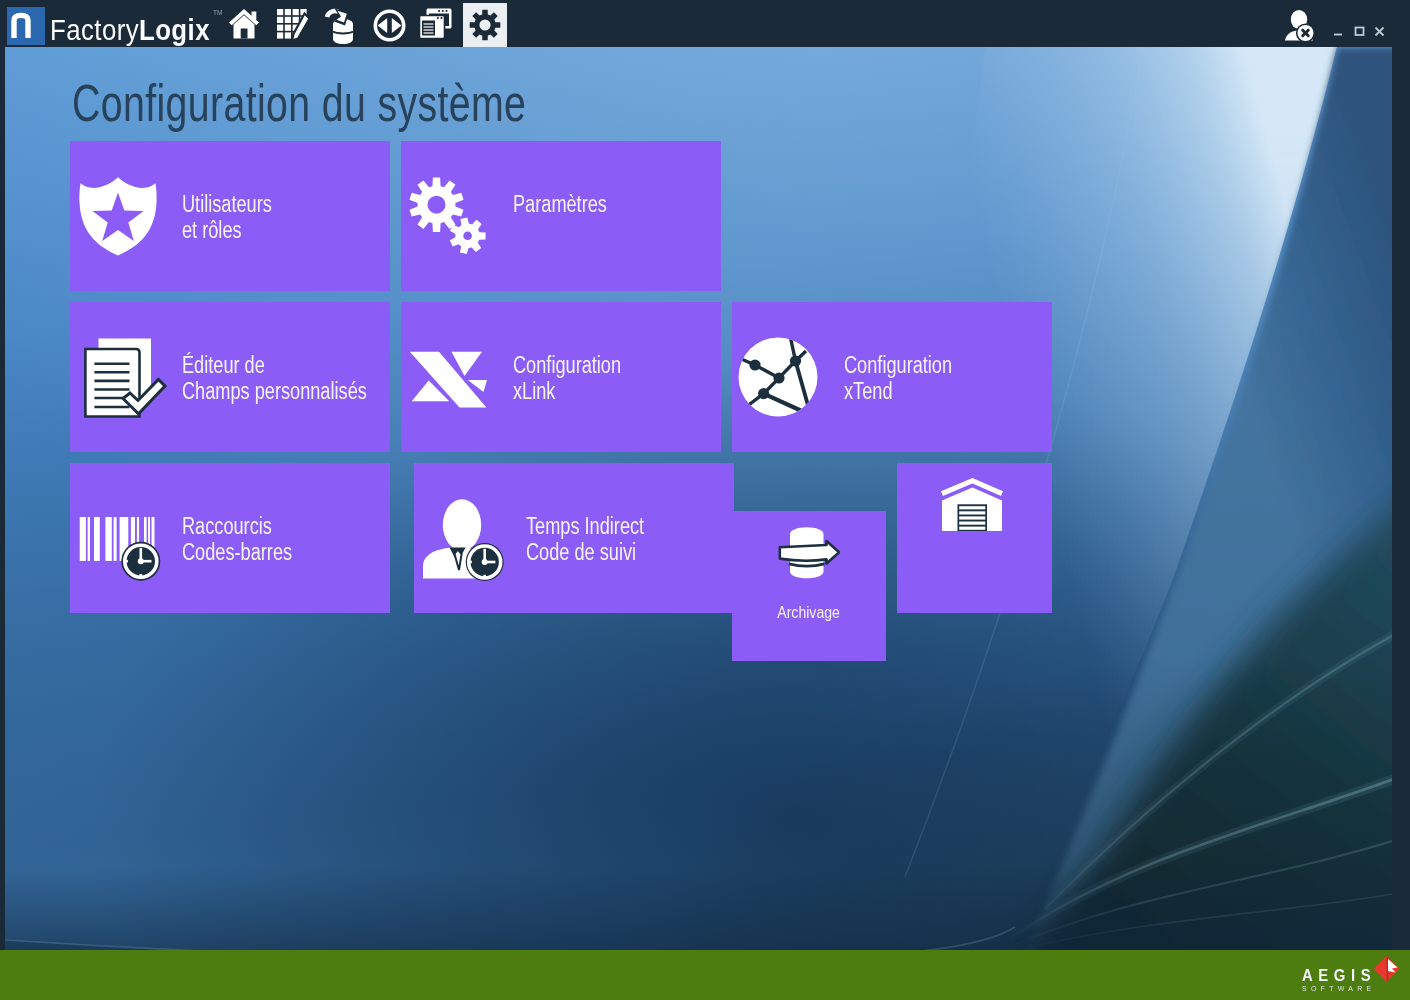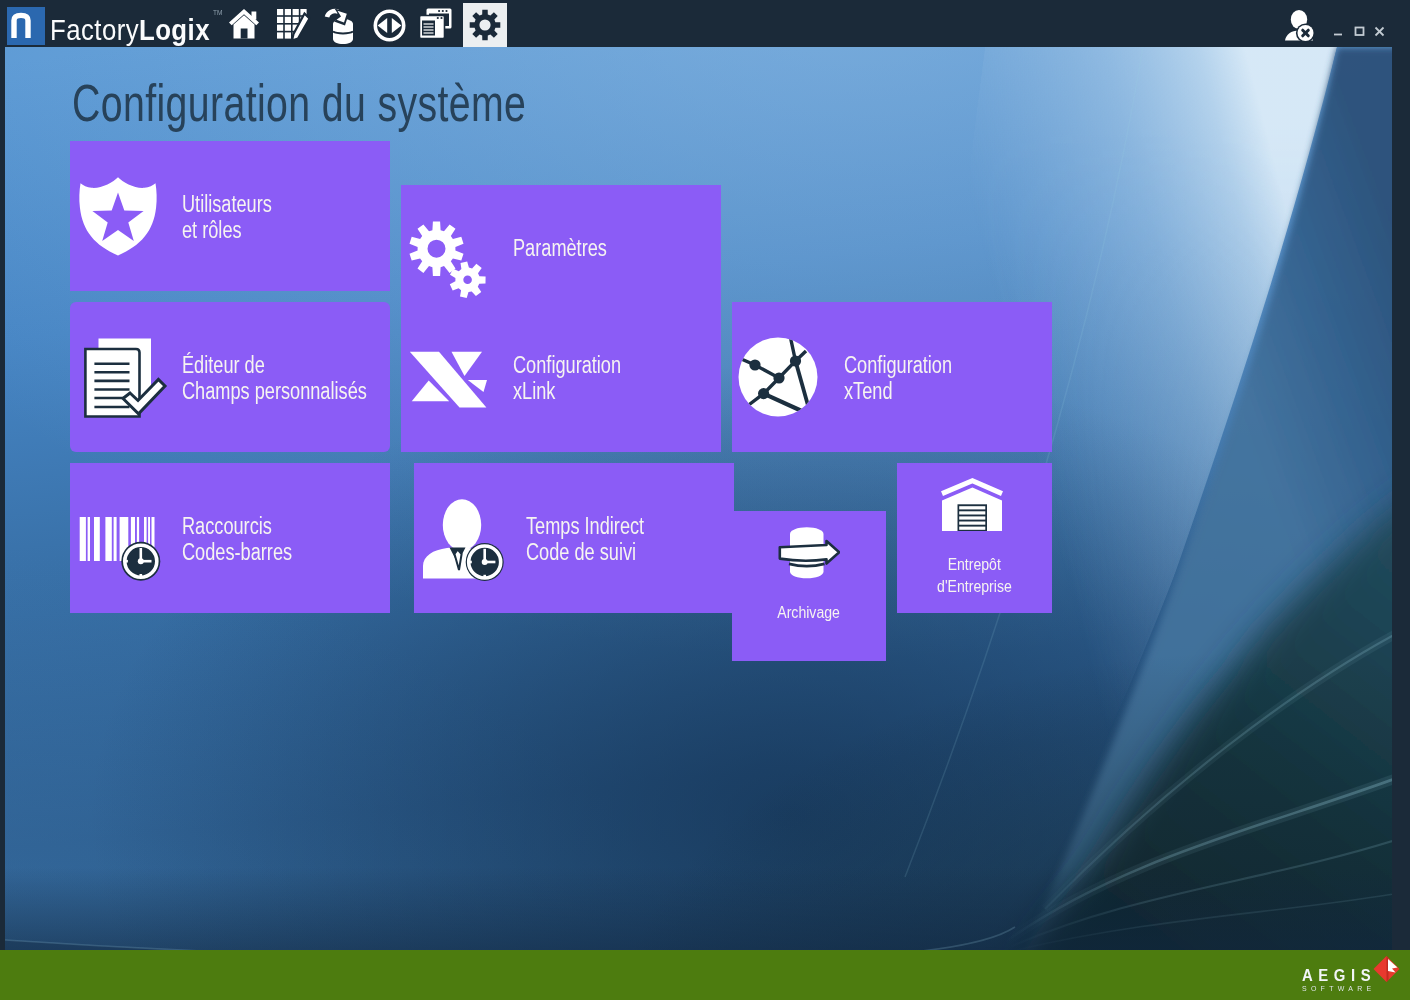--- a/index.html
+++ b/index.html
@@ -116,30 +116,30 @@
   </div>
 
   <div class="tile t320" style="left:70px;top:141px;">
     <svg style="left:5px;top:34px;" width="87" height="85" viewBox="0 0 87 85">
       <path fill="#fff" fill-rule="evenodd" d="M43,2.2 C38,7.5 26,13.8 16.5,12.8 C12,12.4 8,10.6 5.5,8.3 C4.3,16 3.9,24 4.9,32.5 C7.5,56 20,70.5 43,80.5 C66,70.5 78.5,56 81.1,32.5 C82.1,24 81.7,16 80.5,8.3 C78,10.6 74,12.4 69.5,12.8 C60,13.8 48,7.5 43,2.2 Z
       M43.0 17.4L49.3 35.6L68.6 36.0L53.3 47.6L58.8 66.1L43.0 55.1L27.2 66.1L32.7 47.6L17.4 36.0L36.7 35.6Z"></path>
     </svg>
     <div class="tlabel">Utilisateurs<br>et rôles</div>
   </div>
 
-  <div class="tile t320" style="left:401px;top:141px;margin-top:44px;">
+  <div class="tile t320" style="left:401px;top:141px;">
     <svg style="left:0px;top:0px;" width="100" height="125" viewBox="0 0 100 125">
       <path fill="#fff" d="M31.9 36.4L39.1 36.4L39.6 45.2L43.0 46.3L48.6 39.5L54.5 43.8L49.8 51.1L51.9 54.0L60.3 51.8L62.5 58.7L54.4 61.9L54.4 65.5L62.5 68.7L60.3 75.6L51.9 73.4L49.8 76.3L54.5 83.6L48.6 87.9L43.0 81.1L39.6 82.2L39.1 91.0L31.9 91.0L31.4 82.2L28.0 81.1L22.4 87.9L16.5 83.6L21.2 76.3L19.1 73.4L10.7 75.6L8.5 68.7L16.6 65.5L16.6 61.9L8.5 58.7L10.7 51.8L19.1 54.0L21.2 51.1L16.5 43.8L22.4 39.5L28.0 46.3L31.4 45.2ZM44.5 63.7A9 9 0 1 0 26.5 63.7A9 9 0 1 0 44.5 63.7Z"></path>
       <path fill="#fff" d="M59.5 77.9L66.2 76.5L67.9 82.6L71.1 83.4L75.4 78.7L80.7 83.1L77.0 88.2L78.4 91.2L84.6 91.6L84.5 98.5L78.2 98.8L76.8 101.7L80.3 106.9L74.9 111.1L70.7 106.4L67.5 107.1L65.7 113.1L59.0 111.5L60.1 105.3L57.6 103.2L51.7 105.5L48.8 99.2L54.4 96.3L54.4 93.0L49.0 89.8L52.1 83.7L57.8 86.2L60.4 84.1ZM70.9 94.8A4.3 4.3 0 1 0 62.3 94.8A4.3 4.3 0 1 0 70.9 94.8Z"></path>
     </svg>
     <div class="tlabel">Paramètres</div>
   </div>
 
 
-  <div class="tile t320" style="left:70px;top:302px;border-radius:6px;">
+  <div class="tile t320" style="left:70px;top:302px;">
     <svg style="left:0px;top:0px;" width="105" height="125" viewBox="0 0 105 125">
       <path fill="#fff" d="M28.5,36.5 L81,36.5 L81,100 L28.5,100 Z"></path>
       <path fill="#fff" stroke="#1c2f3f" stroke-width="2.6" d="M15.4,47 L66,47 Q69.5,47 69.5,50.5 L69.5,114.5 L15.4,114.5 Z"></path>
       <g stroke="#1c2f3f" stroke-width="2.6">
         <line x1="24.4" y1="61.8" x2="59.5" y2="61.8"></line>
         <line x1="24.4" y1="70.3" x2="59.5" y2="70.3"></line>
         <line x1="24.4" y1="78.9" x2="59.5" y2="78.9"></line>
         <line x1="24.4" y1="87.5" x2="59.5" y2="87.5"></line>
         <line x1="24.4" y1="96" x2="59.5" y2="96"></line>
         <line x1="24.4" y1="105" x2="59.5" y2="105"></line>
@@ -251,21 +251,20 @@
       <path fill="#fff" d="M7,24.5 L37.4,11.5 L67,24.5 L67,55 L7,55 Z"></path>
       <rect x="22.5" y="28.3" width="29.5" height="26.7" fill="#1c2f3f"></rect>
       <g fill="#fff">
         <rect x="24.2" y="30.2" width="26.1" height="3.2"></rect>
         <rect x="24.2" y="35.3" width="26.1" height="3.2"></rect>
         <rect x="24.2" y="40.4" width="26.1" height="3.2"></rect>
         <rect x="24.2" y="45.5" width="26.1" height="3.2"></rect>
         <rect x="24.2" y="50.6" width="26.1" height="3.2"></rect>
       </g>
     </svg>
-    <div class="slabel"><span>Entrepôt</span><br><span>d'Entreprise</span></div>
   </div>
 
   <div id="titlebar">
     <svg width="1410" height="47" viewBox="0 0 1410 47">
       <rect x="7" y="7" width="38" height="38" fill="#2b68af"></rect>
       <path d="M14,38 L14,20.5 Q14,15.4 21,15.4 Q28,15.4 28,20.5 L28,38" fill="none" stroke="#fff" stroke-width="5.4"></path>
       <g fill="#f4f6f8">
         <rect x="463" y="3" width="44" height="44" fill="#eceff1"></rect>
       </g>
 

